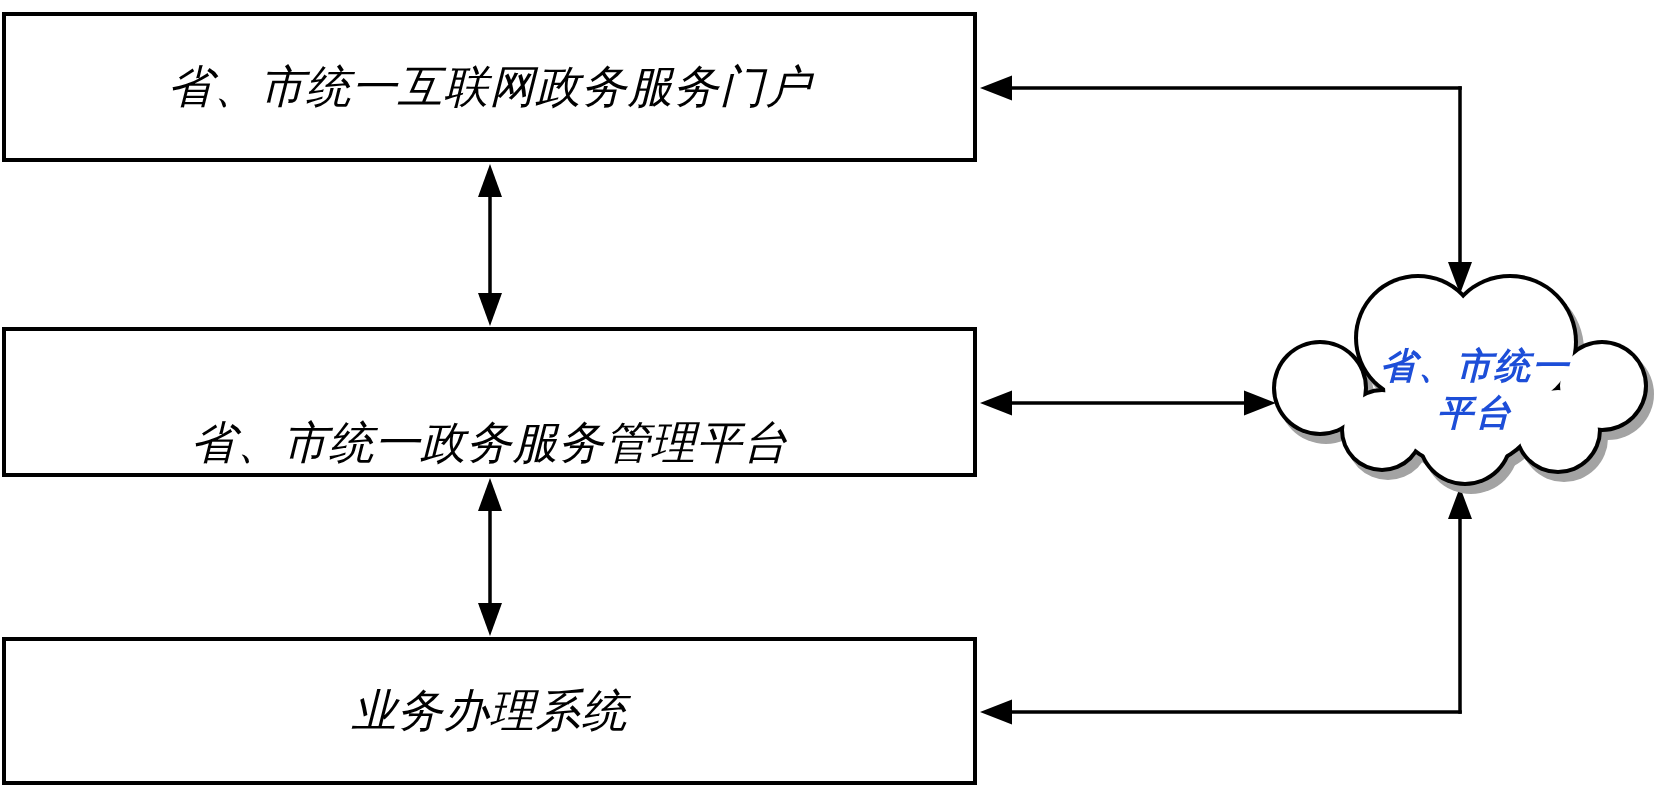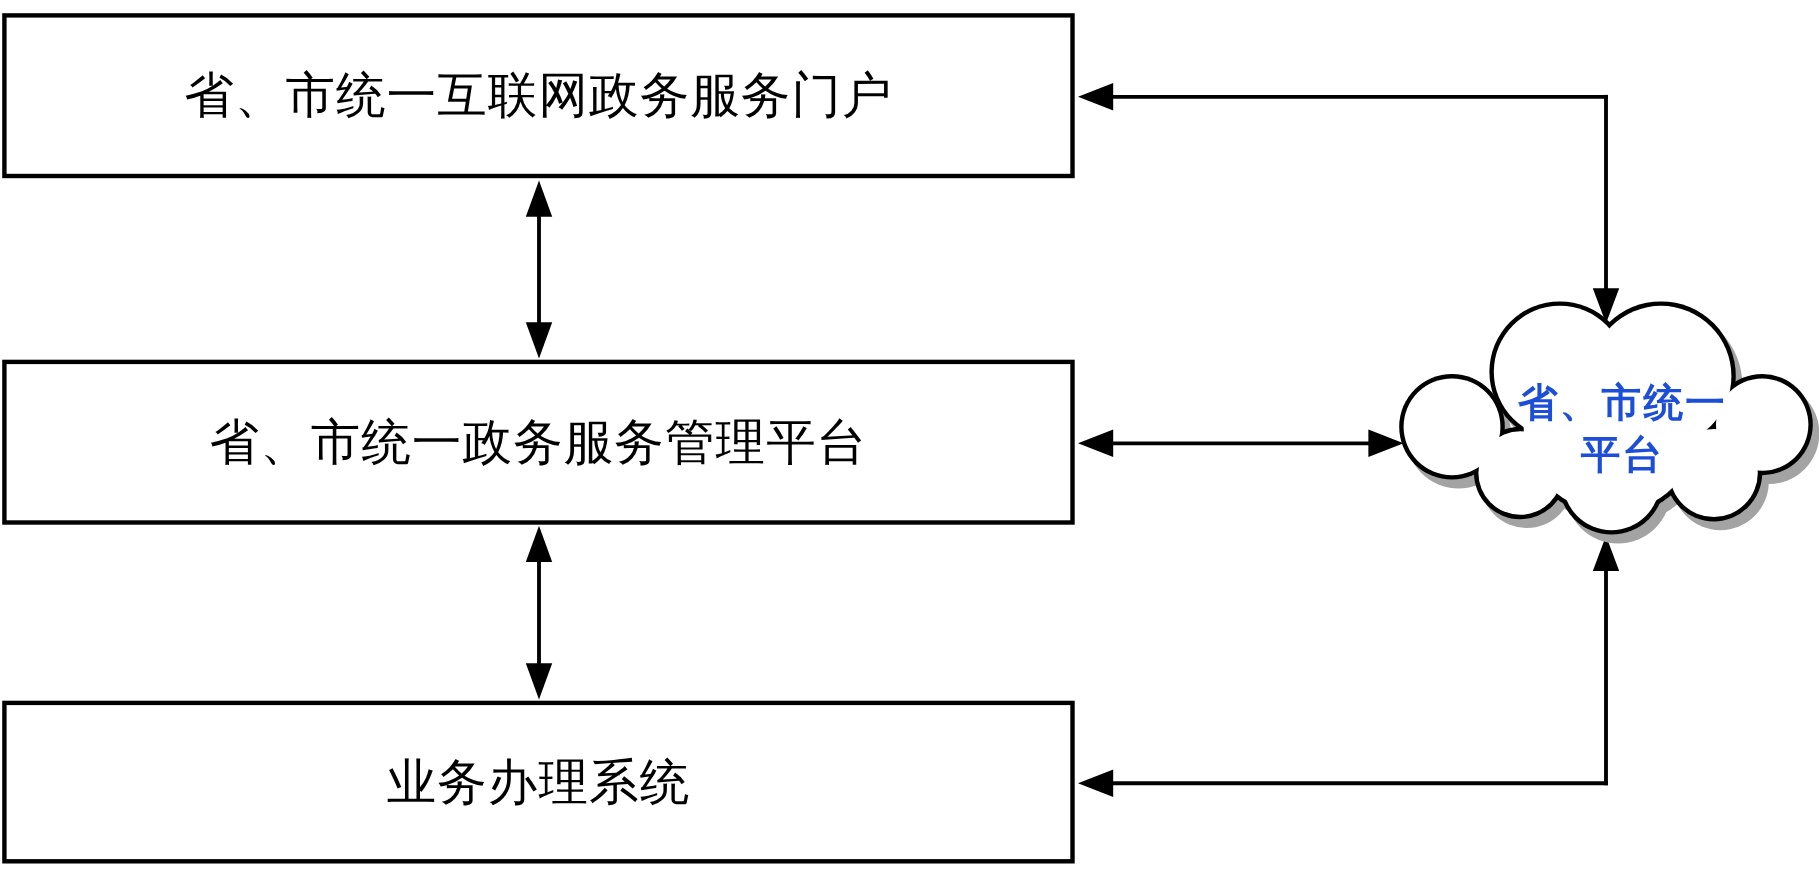--- a/index.html
+++ b/index.html
@@ -12,20 +12,21 @@
   }
   * { margin: 0; padding: 0; box-sizing: border-box; }
   html, body { background: var(--background); }
   .stage {
     position: relative;
     width: 1654px;
     height: 802px;
     background: var(--background);
     font-family: "Liberation Sans", "DejaVu Sans", sans-serif;
     overflow: hidden;
+    font-style: italic;
   }
   .overlay {
     position: absolute;
     left: 0; top: 0;
     width: 1654px; height: 802px;
     z-index: 1;
   }
   .ln   { stroke: var(--line); stroke-width: 3.5; fill: none; }
   .ah   { fill: var(--line); stroke: none; }
   .c-sh { fill: var(--cloud-shadow); stroke: none; }
@@ -40,21 +41,21 @@
     display: flex;
     align-items: center;
     justify-content: center;
     z-index: 2;
     color: #000;
     font-size: 45px;
     letter-spacing: 1px;
     white-space: nowrap;
   }
   .node-1 { top: 12px;  height: 150px; }
-  .node-2 { top: 327px; height: 150px; }
+  .node-2 { top: 327px; height: 150px; align-items: flex-end; }
   .node-3 { top: 637px; height: 148px; }
   .cloud-label {
     position: absolute;
     left: 1295px;
     top: 318px;
     width: 360px;
     height: 142px;
     z-index: 2;
     display: flex;
     flex-direction: column;

